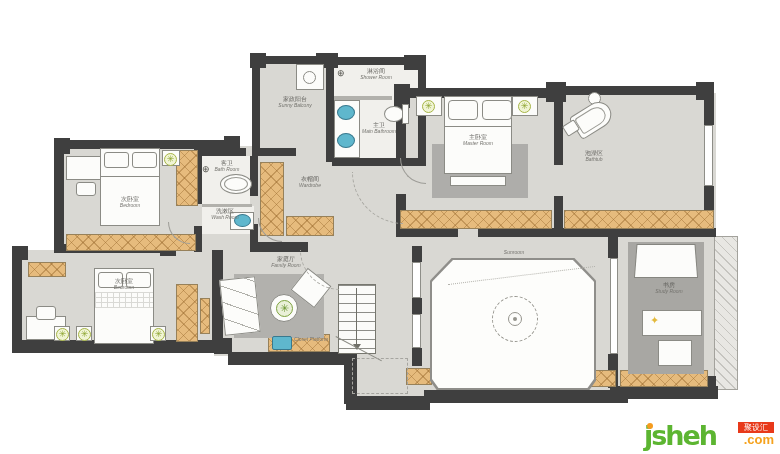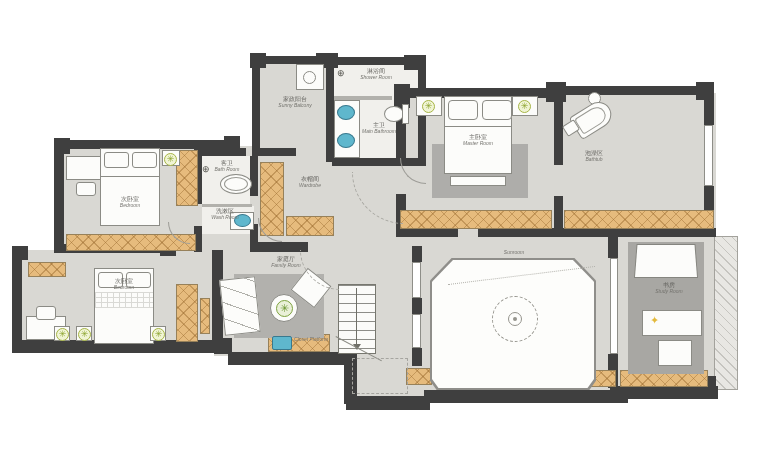--- a/index.html
+++ b/index.html
@@ -268,14 +268,22 @@
     <span class="en">Sunroom</span>
   </div>
   <div class="lbl" style="left:644px;top:282px;width:50px">
     <span class="zh">书房</span>
     <span class="en">Study Room</span>
   </div>
   <div class="lbl" style="left:292px;top:337px;width:38px">
     <span class="en">Closet Platform</span>
   </div>
 
+  <div class="a" style="left:644px;top:420px;width:132px;height:32px">
+    <span style="position:absolute;left:0;top:0;font-size:27px;font-weight:800;color:#5cb531;letter-spacing:-2px;font-family:'DejaVu Sans',sans-serif">jsheh</span>
+    <span style="position:absolute;left:3px;top:3px;width:6px;height:6px;background:#f59b1e;border-radius:50%"></span>
+    <div class="a" style="left:94px;top:2px;width:36px">
+      <span style="display:block;background:#e8391a;color:#fff;font-size:8px;line-height:11px;text-align:center">聚设汇</span>
+      <span style="display:block;color:#f5a21d;font-weight:800;font-size:13px;line-height:13px;text-align:right">.com</span>
+    </div>
+  </div>
 
 </div>
 
 </body></html>

